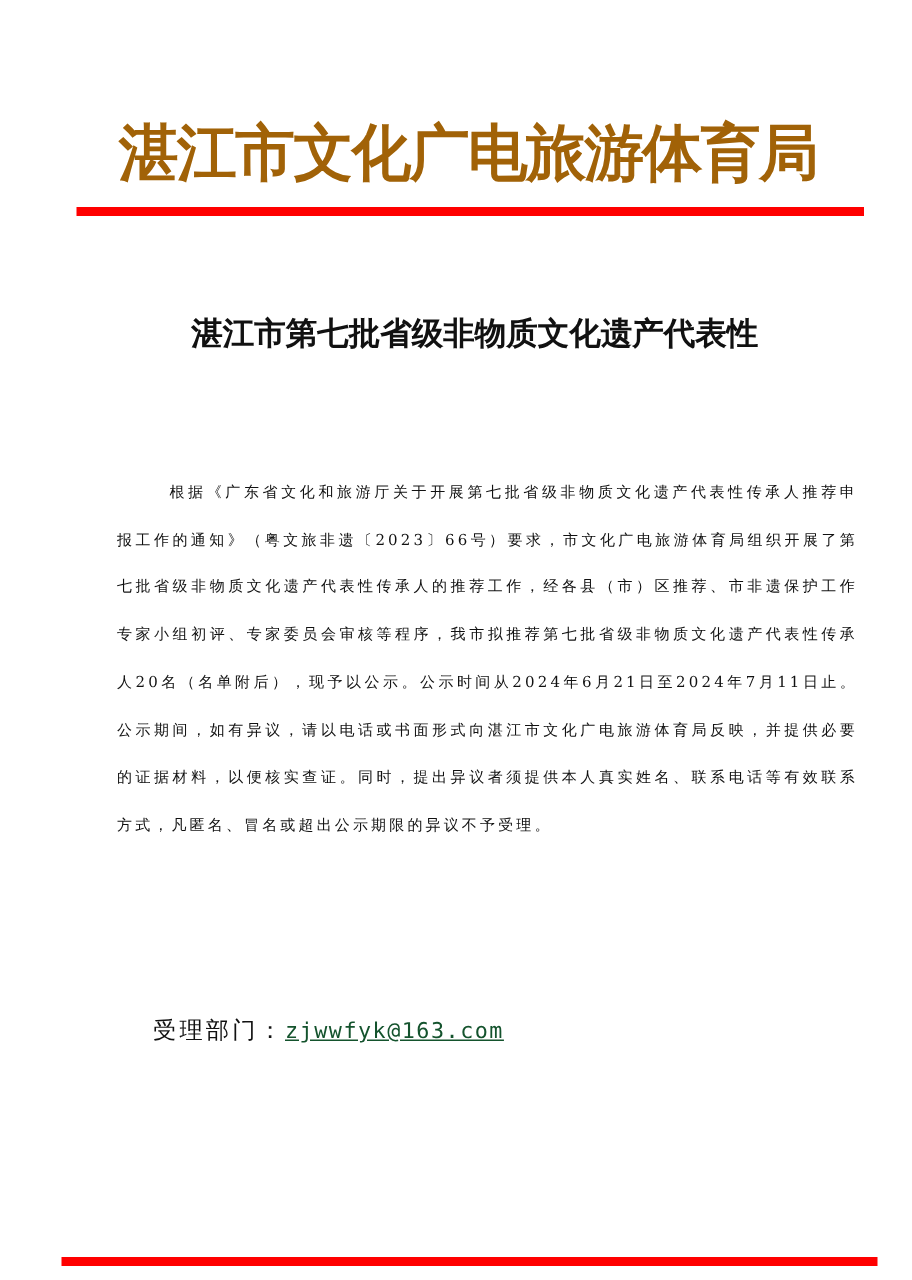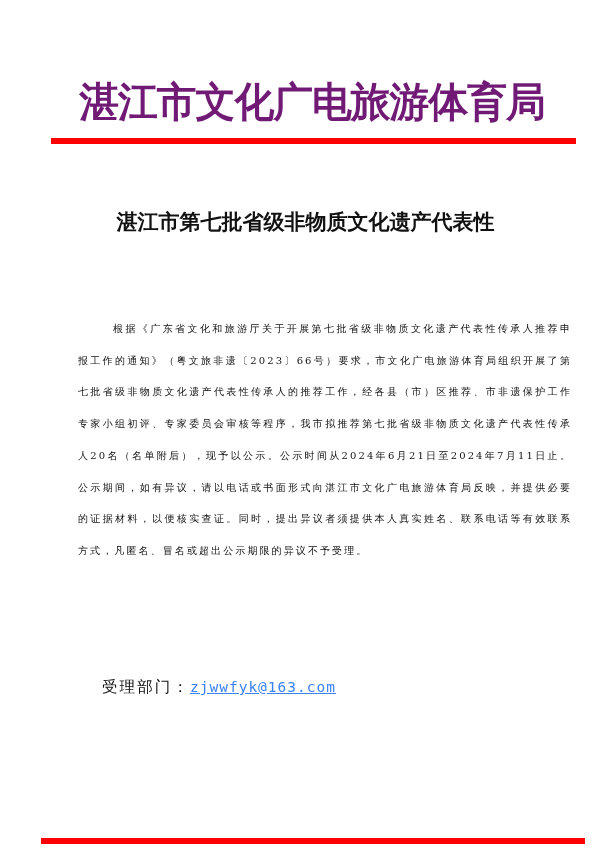--- a/index.html
+++ b/index.html
@@ -43,21 +43,21 @@
   }
   .rule-bottom {
     position: absolute;
     left: 41px;
     top: 838px;
     width: 544px;
     height: 6px;
   }
   .doc-title {
     position: absolute;
-    left: 53px;
+    left: 64px;
     top: 206px;
     width: 505px;
     text-align: center;
     font-weight: bold;
     font-size: 21px;
     line-height: 31px;
     white-space: nowrap;
   }
   .doc-title div { display: block; }
   .body-text {
@@ -88,31 +88,31 @@
     text-decoration: underline;
     letter-spacing: 1px;
     font-family: "DejaVu Sans Mono", "Liberation Mono", monospace;
     font-size: 14.5px;
     cursor: pointer;
   }
 </style>
 </head>
 <body>
 
-<div class="masthead" style="color: #701a75;">
+<div class="masthead" style="color: #a16207;">
   <span class="masthead-text">湛江市文化广电旅游体育局</span>
 </div>
 
 <div class="rule-top" style="background: rgb(255, 0, 0);"></div>
 
 <div class="doc-title">
   <div>湛江市第七批省级非物质文化遗产代表性</div>
 </div>
 
 <div class="body-text">根据《广东省文化和旅游厅关于开展第七批省级非物质文化遗产代表性传承人推荐申报工作的通知》（粤文旅非遗〔2023〕66号）要求，市文化广电旅游体育局组织开展了第七批省级非物质文化遗产代表性传承人的推荐工作，经各县（市）区推荐、市非遗保护工作专家小组初评、专家委员会审核等程序，我市拟推荐第七批省级非物质文化遗产代表性传承人20名（名单附后），现予以公示。公示时间从2024年6月21日至2024年7月11日止。公示期间，如有异议，请以电话或书面形式向湛江市文化广电旅游体育局反映，并提供必要的证据材料，以便核实查证。同时，提出异议者须提供本人真实姓名、联系电话等有效联系方式，凡匿名、冒名或超出公示期限的异议不予受理。</div>
 
 <div class="contacts">
   <div class="contact-line">
-    <span>受理部门：</span><a class="email-link" style="color: #3b82f6;">zjwwfyk@163.com</a>
+    <span>受理部门：</span><a class="email-link" style="color: #14532d;">zjwwfyk@163.com</a>
   </div>
 </div>
 
 <div class="rule-bottom" style="background: rgb(255, 0, 0);"></div>
 
 </body></html>

